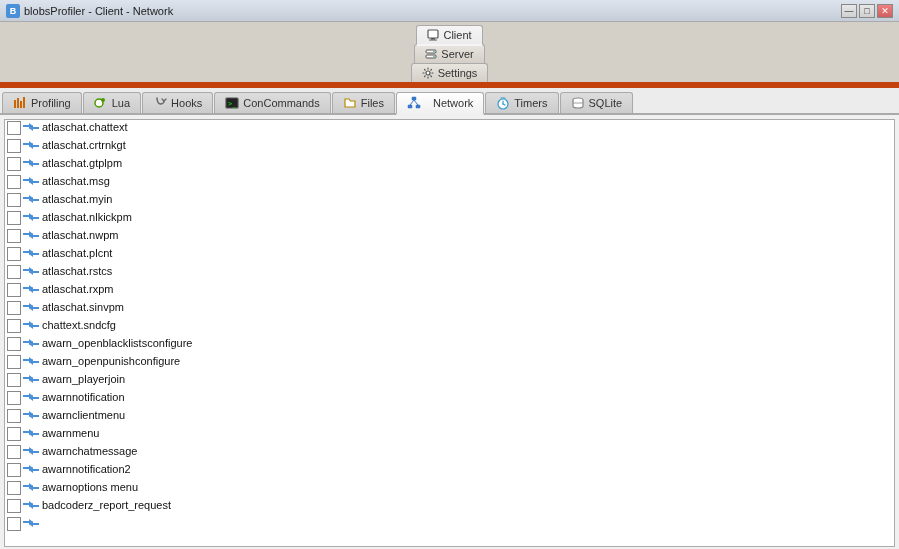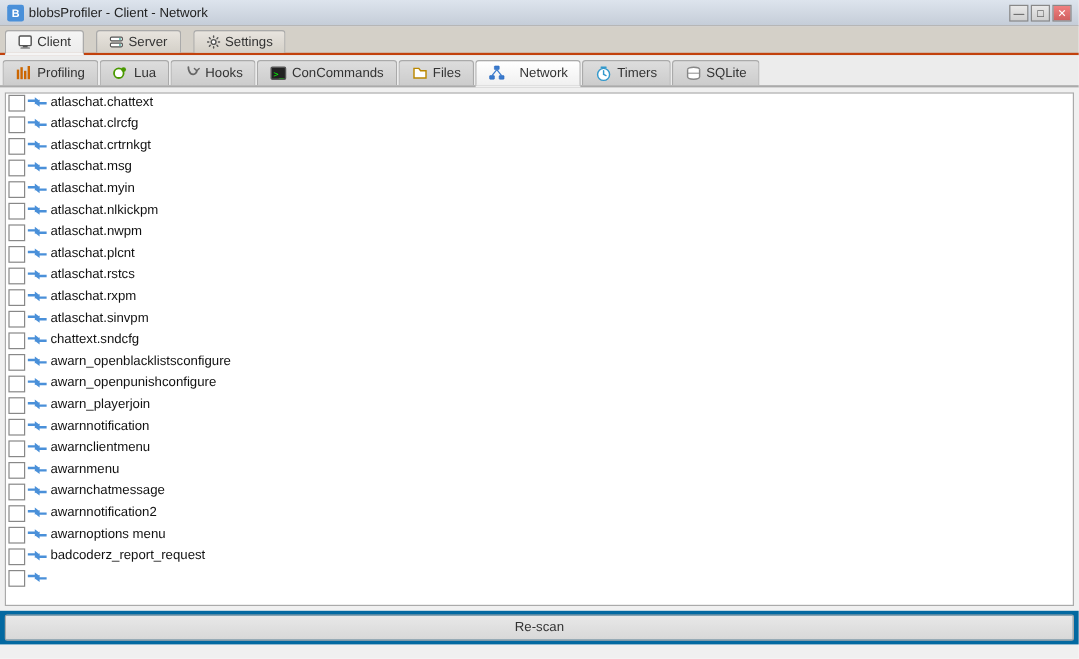--- a/index.html
+++ b/index.html
@@ -54,22 +54,23 @@
       color: #333;
     }
     .title-btn.close { background: linear-gradient(to bottom, #f08080, #d06060); color: #fff; }
 
     
     .main-tab-bar {
       background: #d4d0c8;
       display: flex;
       align-items: center;
       padding: 3px 4px 0 4px;
-      border-bottom: 2px solid #c2410c;
-      gap: 10px;
+      border-bottom: 6px solid #c2410c;
+      gap: 0;
+      flex-direction: column;
     }
     .main-tab {
       padding: 3px 10px;
       background: linear-gradient(to bottom, #e8e4de, #d4d0c8);
       border: 1px solid #aaa;
       border-bottom: none;
       border-radius: 3px 3px 0 0;
       cursor: pointer;
       font-size: 11px;
       display: flex; align-items: center; gap: 4px;
@@ -321,31 +322,31 @@
         <span class="list-label">atlaschat.chattext</span>
       </div>
       <div class="list-item">
         <div class="list-checkbox"></div>
         <div class="list-icon">
           <svg width="16" height="12" viewBox="0 0 16 12" fill="none" xmlns="http://www.w3.org/2000/svg">
     <polygon points="0,3 6,3 6,1 10,4 6,7 6,5 0,5" fill="#4a90d9"></polygon>
     <polygon points="16,7 10,7 10,9 6,6 10,3 10,5 16,5" fill="#4a90d9"></polygon>
   </svg>
         </div>
-        <span class="list-label">atlaschat.clrcfg</span>
-      </div>
-      <div class="list-item">
-        <div class="list-checkbox"></div>
-        <div class="list-icon">
-          <svg width="16" height="12" viewBox="0 0 16 12" fill="none" xmlns="http://www.w3.org/2000/svg">
-    <polygon points="0,3 6,3 6,1 10,4 6,7 6,5 0,5" fill="#4a90d9"></polygon>
-    <polygon points="16,7 10,7 10,9 6,6 10,3 10,5 16,5" fill="#4a90d9"></polygon>
-  </svg>
-        </div>
         <span class="list-label">atlaschat.crtrnkgt</span>
+      </div>
+      <div class="list-item">
+        <div class="list-checkbox"></div>
+        <div class="list-icon">
+          <svg width="16" height="12" viewBox="0 0 16 12" fill="none" xmlns="http://www.w3.org/2000/svg">
+    <polygon points="0,3 6,3 6,1 10,4 6,7 6,5 0,5" fill="#4a90d9"></polygon>
+    <polygon points="16,7 10,7 10,9 6,6 10,3 10,5 16,5" fill="#4a90d9"></polygon>
+  </svg>
+        </div>
+        <span class="list-label">atlaschat.gtplpm</span>
       </div>
       <div class="list-item">
         <div class="list-checkbox"></div>
         <div class="list-icon">
           <svg width="16" height="12" viewBox="0 0 16 12" fill="none" xmlns="http://www.w3.org/2000/svg">
     <polygon points="0,3 6,3 6,1 10,4 6,7 6,5 0,5" fill="#4a90d9"></polygon>
     <polygon points="16,7 10,7 10,9 6,6 10,3 10,5 16,5" fill="#4a90d9"></polygon>
   </svg>
         </div>
         <span class="list-label">atlaschat.msg</span>

